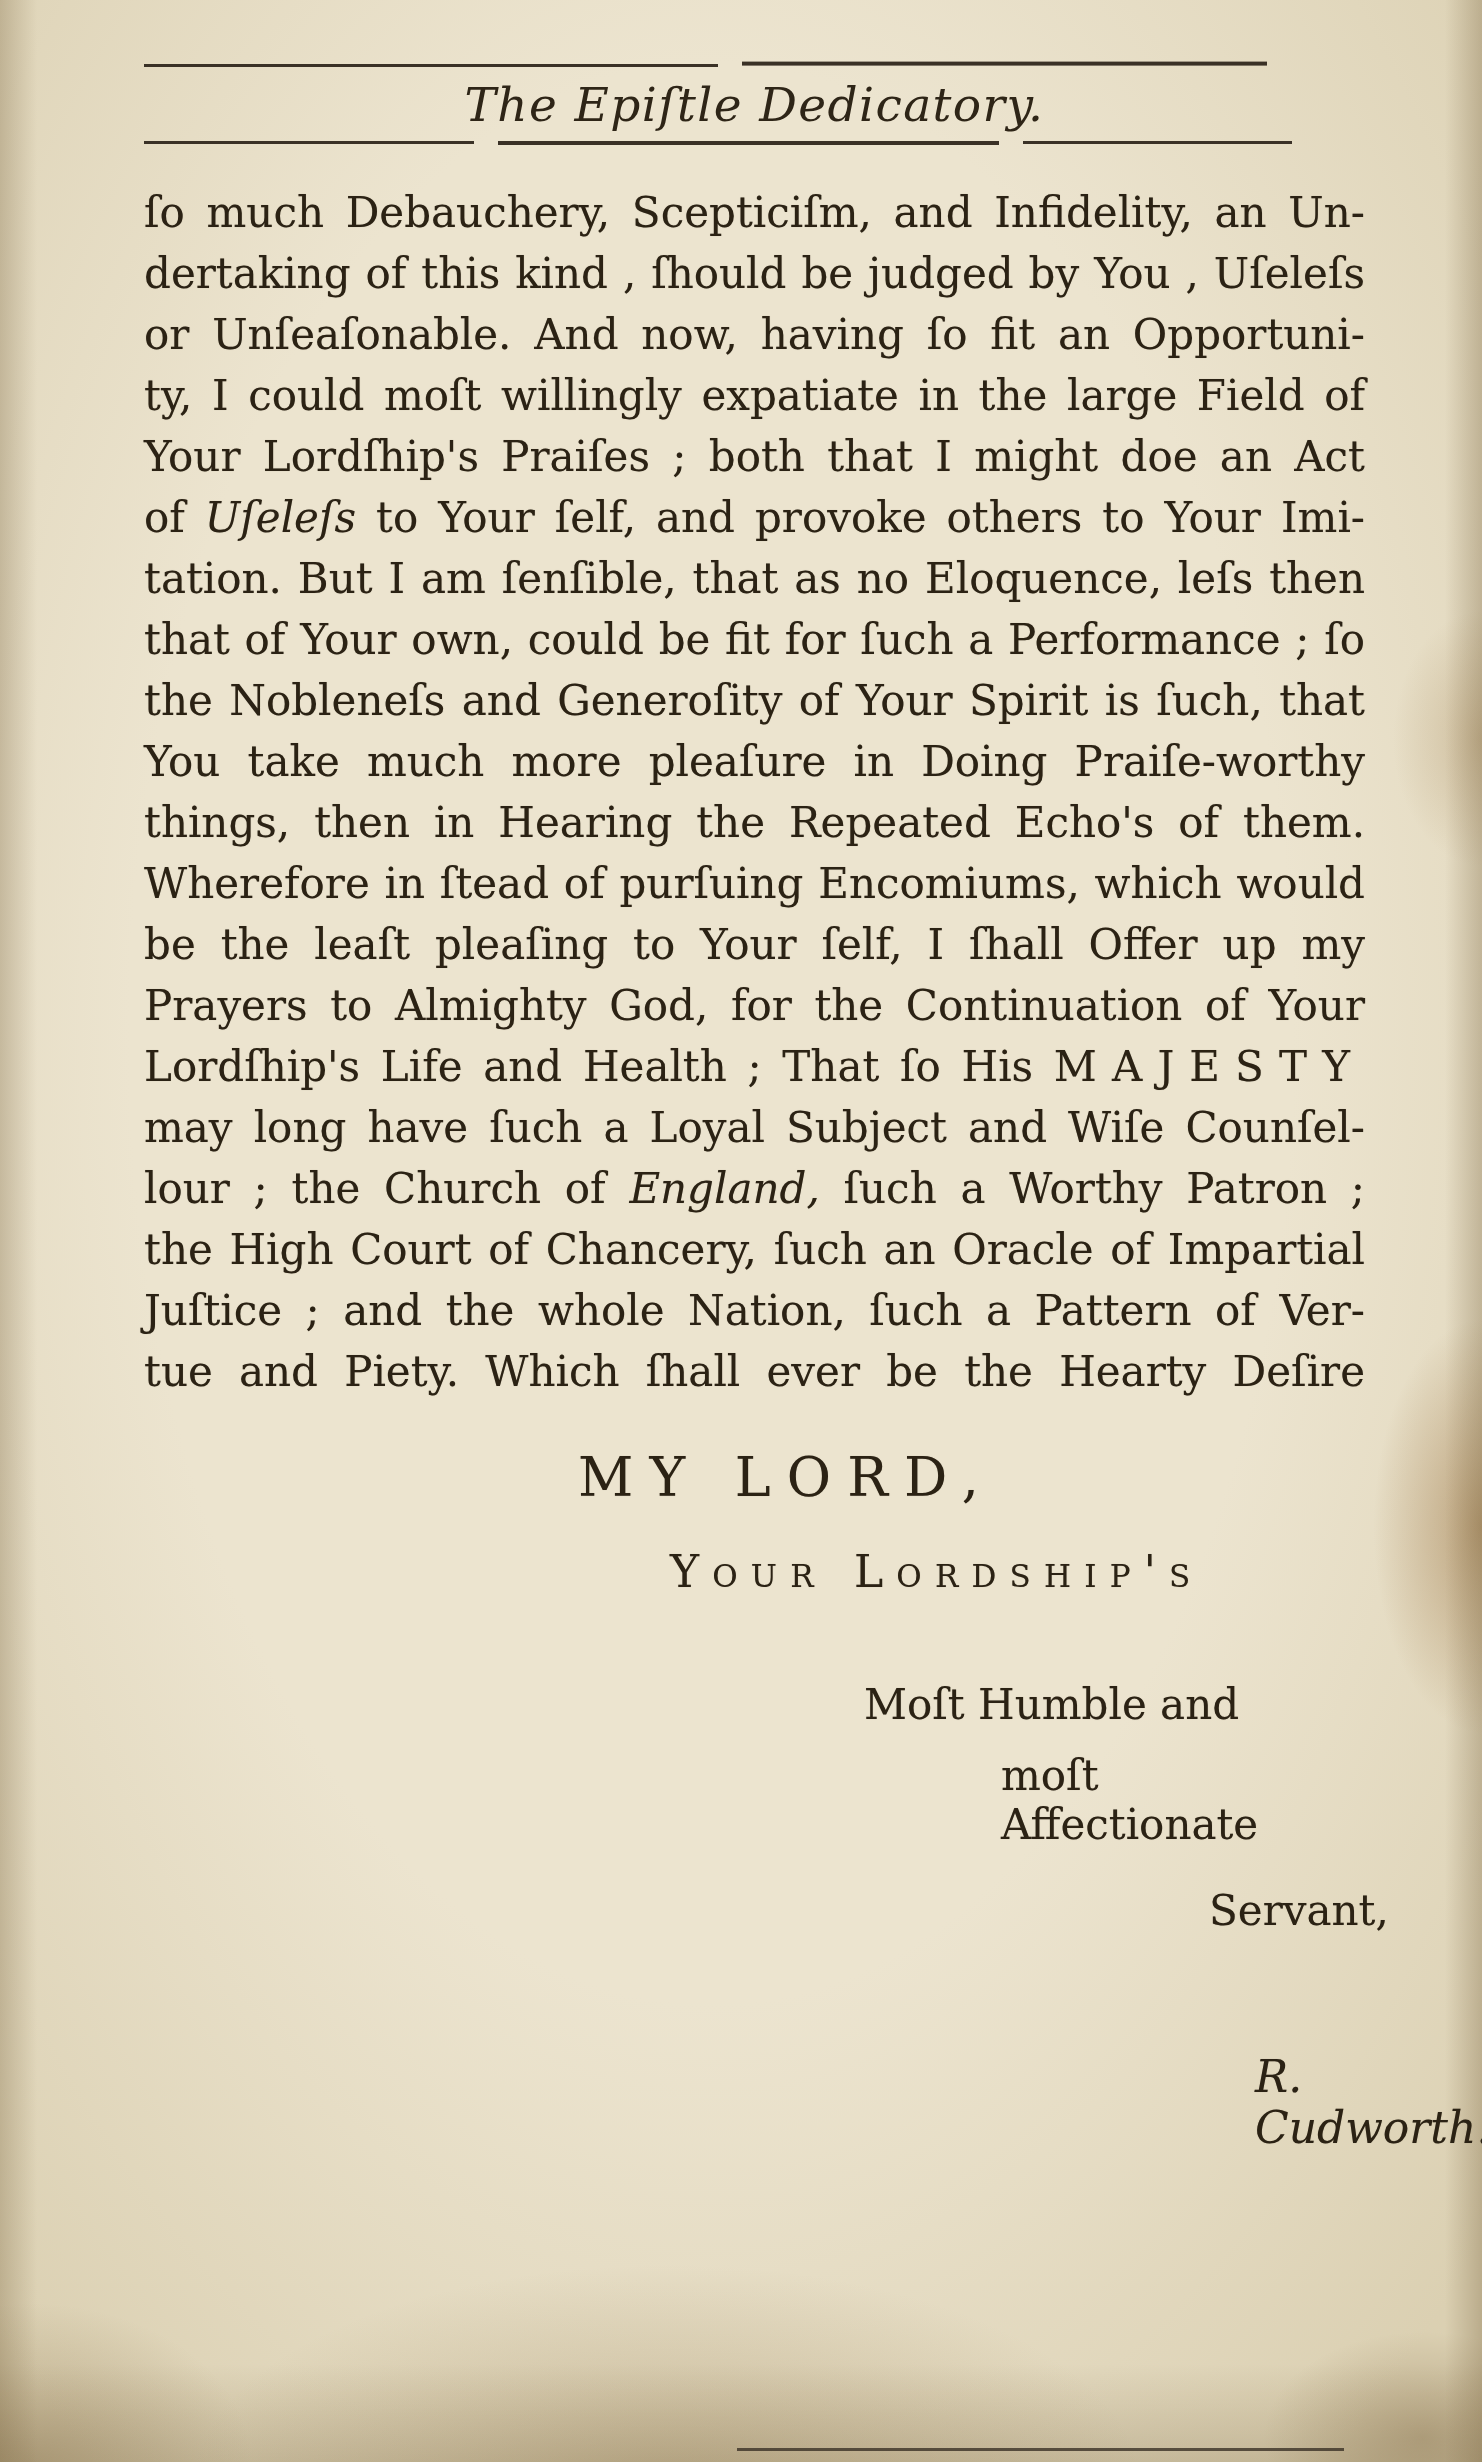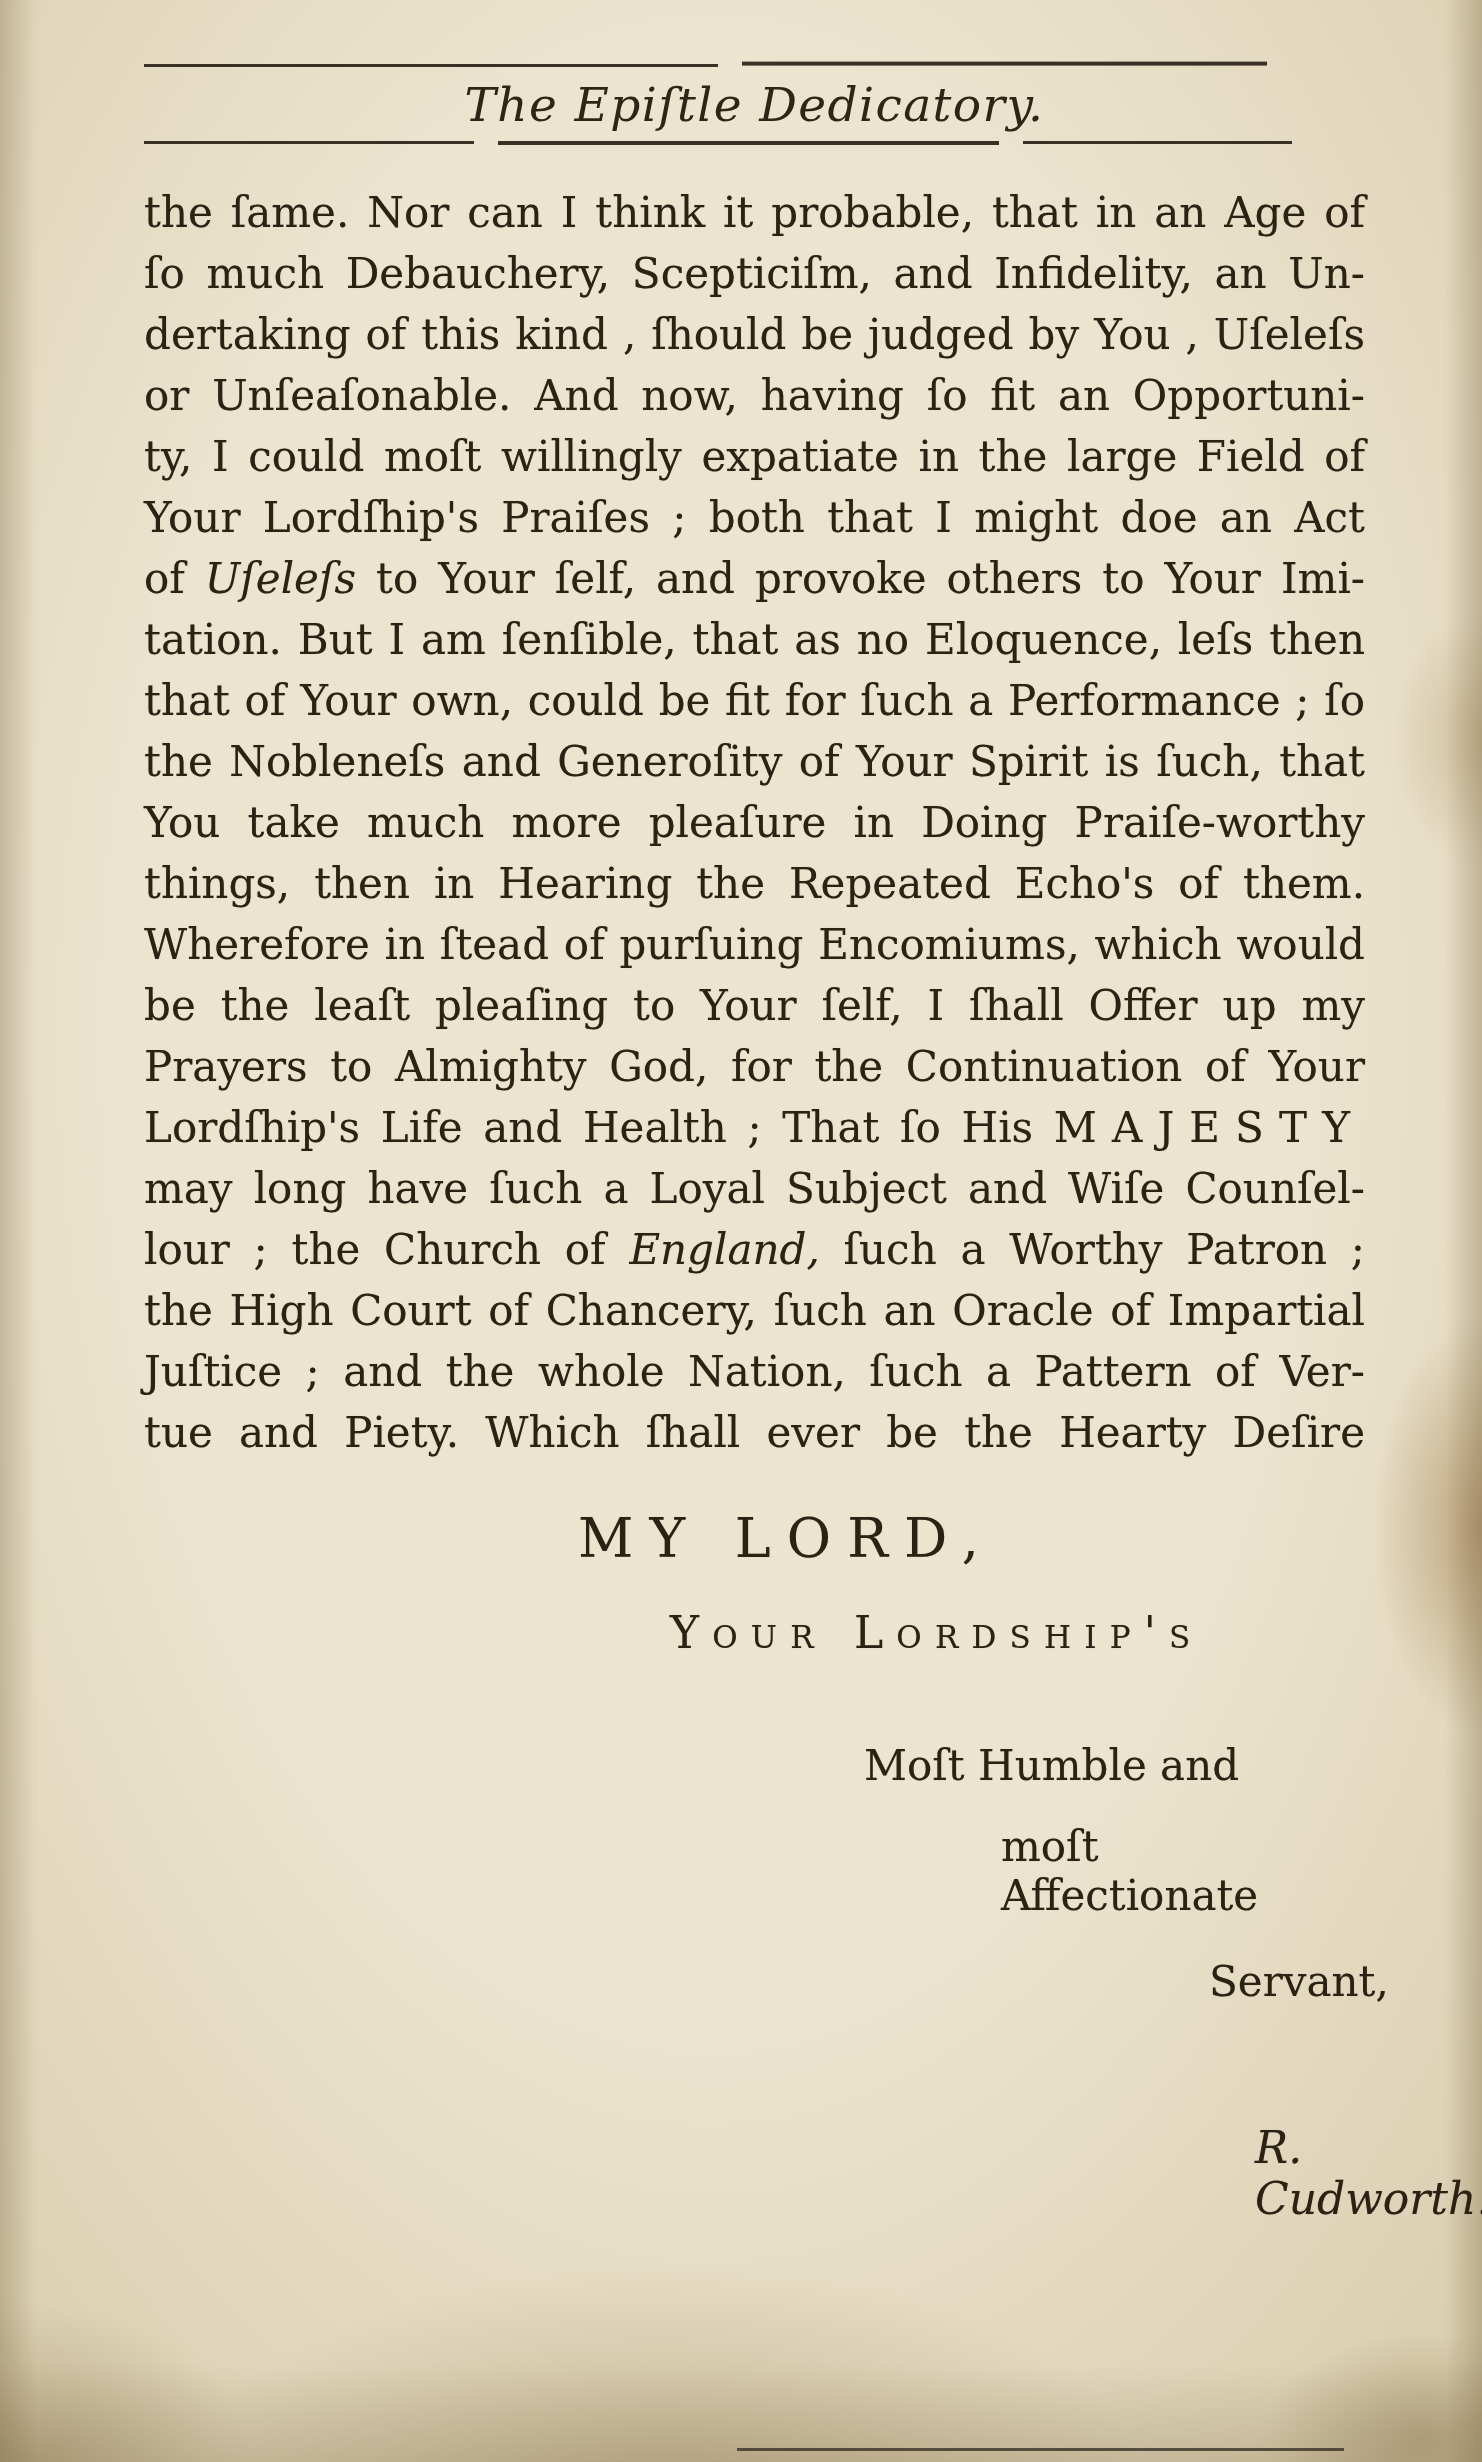--- a/index.html
+++ b/index.html
@@ -69,21 +69,21 @@
     font-size:54px;
     letter-spacing:.30em;
   }
   .your-lordships{
     margin:37px 0 0 526px;
     font-variant:small-caps;
     font-size:44px;
     letter-spacing:.30em;
   }
   .most-humble{margin:83px 0 0 720px;}
-  .most-affectionate{margin:32px 0 0 857px;}
+  .most-affectionate{margin:22px 0 0 857px;}
   .servant{margin:37px 3px 0 1065px;}
   .signature{
     margin:116px 0 0 1111px;
     font-style:italic;
     font-size:44px;
   }
   
   .bottom-rule{
     position:absolute;
     right:138px; bottom:11.3px;
@@ -105,21 +105,20 @@
 
     <div class="running-title">The Epiſtle Dedicatory.</div>
 
     <div class="rule-row mid">
       <div class="rule seg1"></div>
       <div class="rule seg2"></div>
       <div class="rule seg3"></div>
     </div>
 
     <div class="body-text">
-        <div class="line"><span>the ſame.   Nor can I think it probable, that in an Age of</span></div>
         <div class="line"><span>ſo much Debauchery, Scepticiſm, and Infidelity, an Un-</span></div>
         <div class="line"><span>dertaking of this kind , ſhould be judged by You , Uſeleſs</span></div>
         <div class="line"><span>or Unſeaſonable.   And now, having ſo fit an Opportuni-</span></div>
         <div class="line"><span>ty, I could moſt willingly expatiate in the large Field of</span></div>
         <div class="line"><span>Your Lordſhip's Praiſes ;   both that I might doe an Act</span></div>
         <div class="line"><span>of </span><span class="it">Uſeleſs</span><span> to Your ſelf, and provoke others to Your Imi-</span></div>
         <div class="line"><span>tation.   But I am ſenſible, that as no Eloquence, leſs then</span></div>
         <div class="line"><span>that of Your own, could be fit for ſuch a Performance ; ſo</span></div>
         <div class="line"><span>the Nobleneſs and Generoſity of Your Spirit is ſuch, that</span></div>
         <div class="line"><span>You take much more pleaſure in Doing Praiſe-worthy</span></div>

